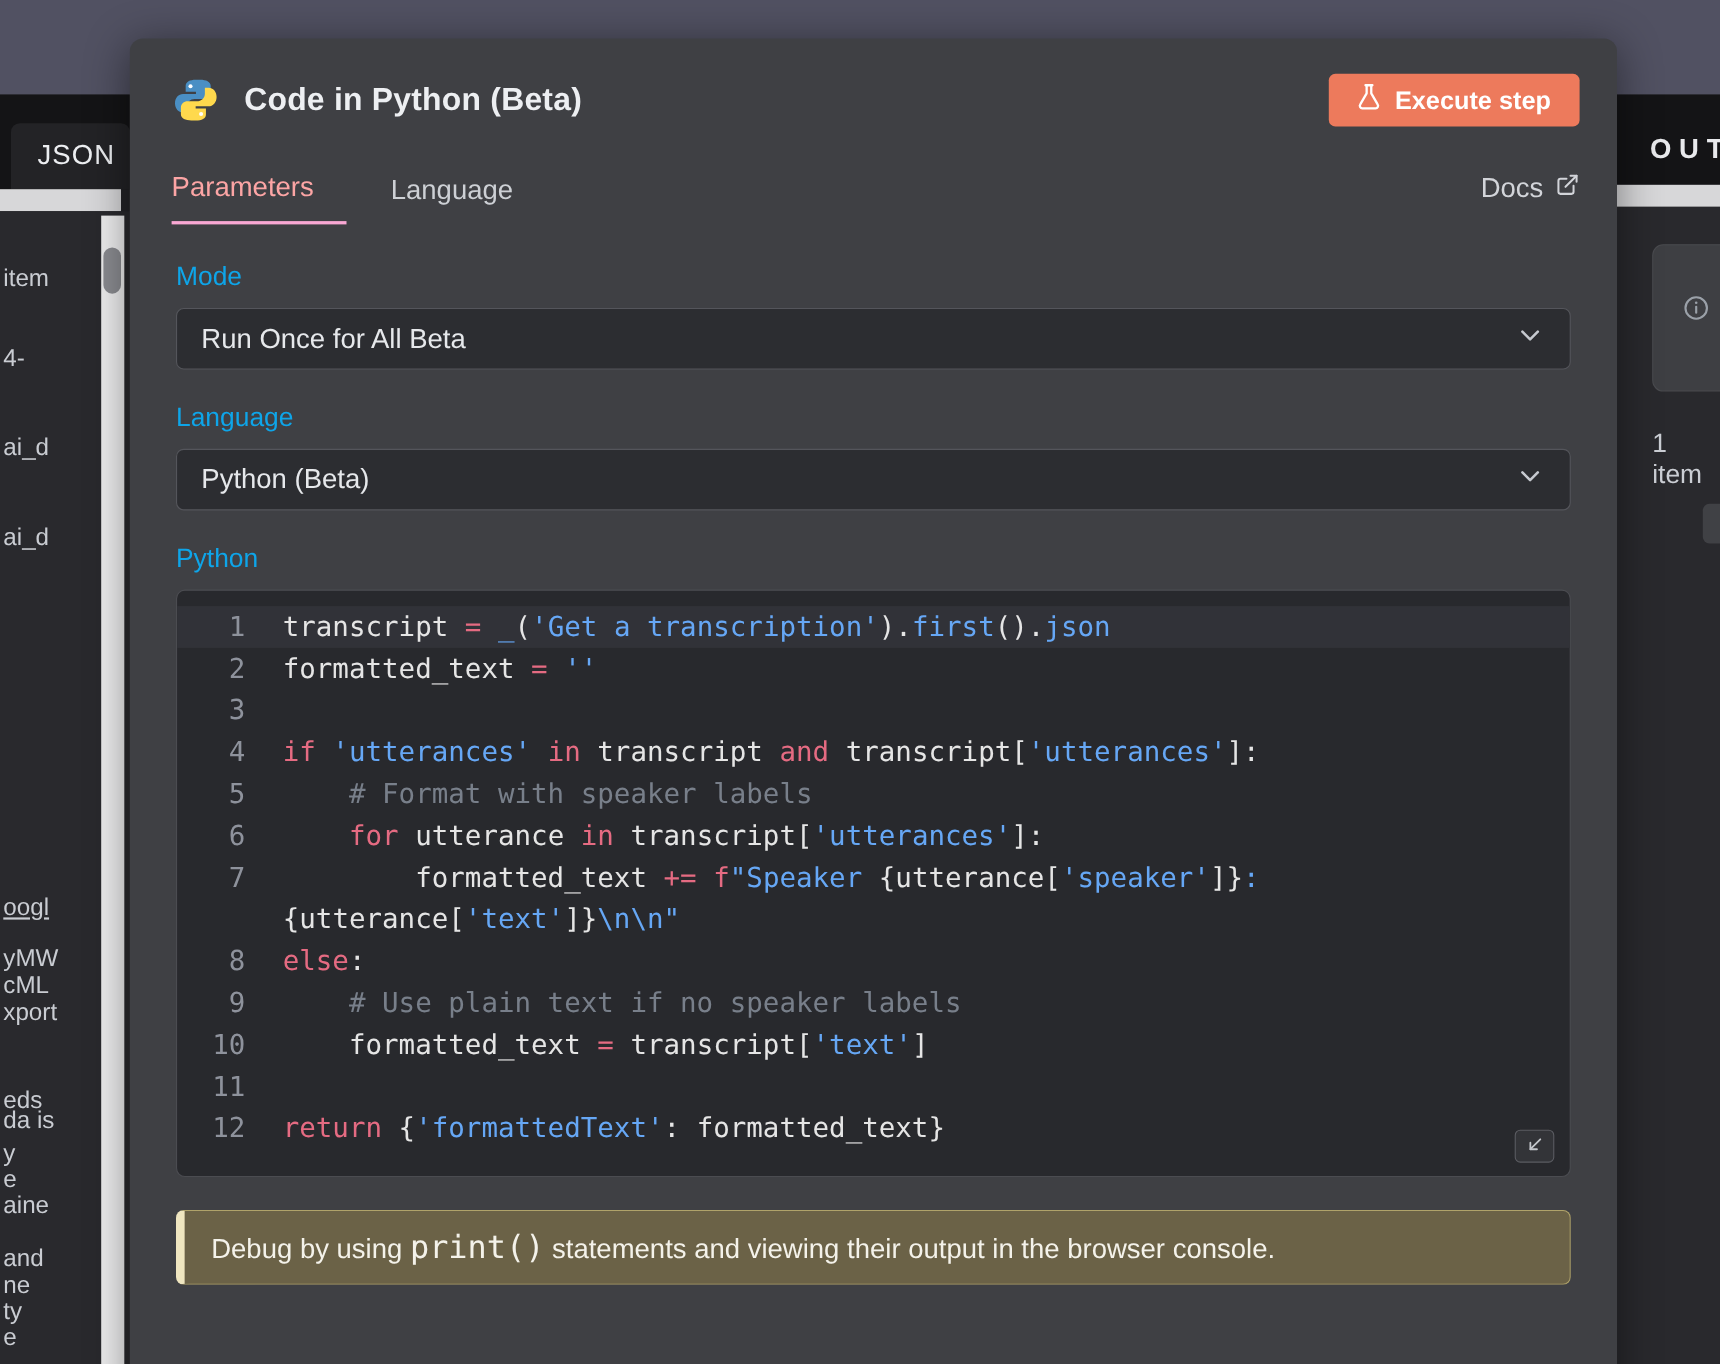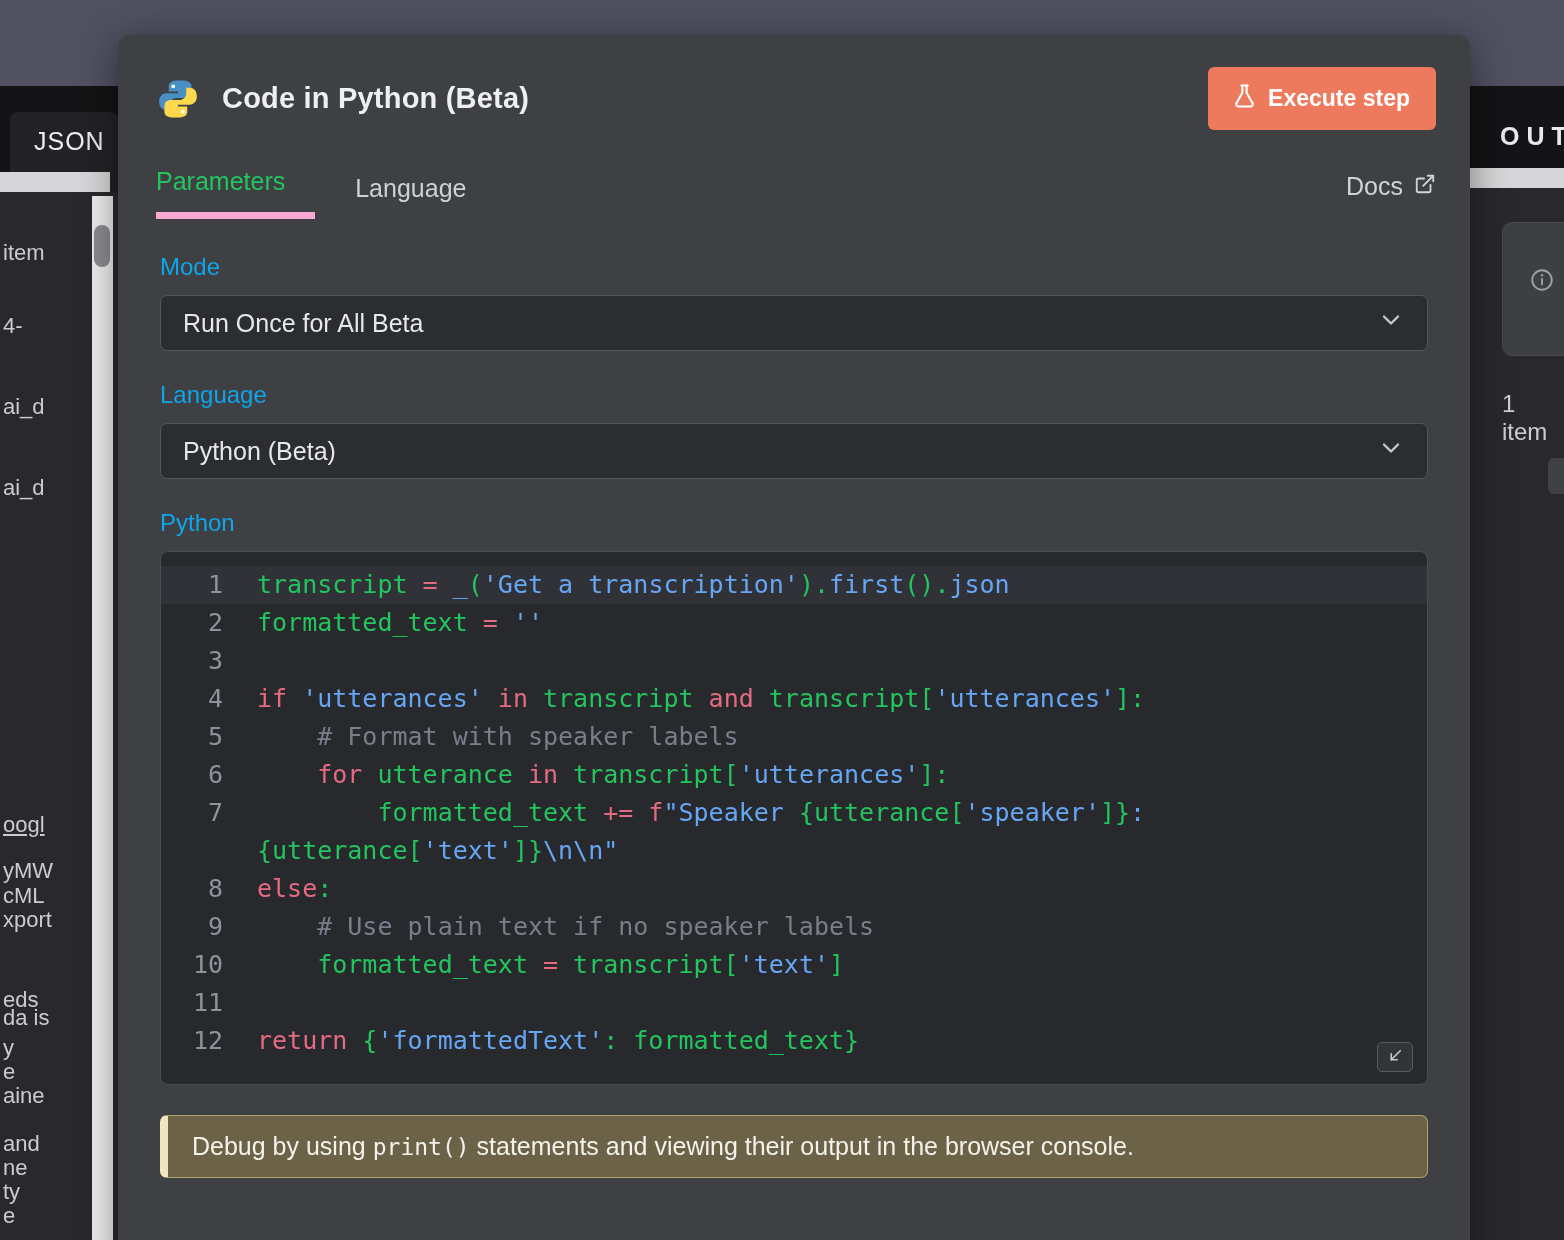--- a/index.html
+++ b/index.html
@@ -25,55 +25,55 @@
   .right-card .info { position:absolute; top:44px; left:26px; }
   .one-item { position:absolute; top:390px; left:1502px; font-size:24px; color:#cbced4; }
   .right-mini { position:absolute; top:458px; left:1548px; width:18px; height:36px; background:#404145; border-radius:6px 0 0 6px; }
 
   
   .modal { position:absolute; top:35px; left:118px; width:1352px; height:1280px; background:#3f4044;
            border-radius:12px; box-shadow:0 6px 40px rgba(0,0,0,.45); z-index:10; }
   .modal-header { display:flex; align-items:center; padding:32px 34px 0 38px; }
   .py-icon { width:44px; height:44px; margin-right:22px; flex:0 0 auto; }
   .modal-title { font-size:29px; font-weight:600; color:#edeff2; letter-spacing:.2px; }
-  .execute-btn { margin-left:auto; height:63px; background:#ed7a5c; border:none; border-radius:6px;
+  .execute-btn { margin-left:auto; height:48px; background:#ed7a5c; border:none; border-radius:6px;
                  color:#fff; font-size:23px; font-weight:600; font-family:inherit; padding:0 26px;
                  display:flex; align-items:center; gap:13px; cursor:pointer; }
 
   .tabs-row { display:flex; align-items:flex-end; padding:14px 34px 0 38px; }
   .tab { font-size:25px; padding:14px 30px 16px 0; cursor:pointer; color:#cdd0d5; }
-  .tab.active { color:#22c55e; border-bottom:7px solid #f9a8d4; }
+  .tab.active { color:#fca5a5; border-bottom:3px solid #f9a8d4; }
   .tab + .tab { margin-left:40px; }
   .docs-link { margin-left:auto; display:flex; align-items:center; gap:11px; color:#d2d4d9; font-size:25px; padding-bottom:18px; cursor:pointer;margin-top:28px; }
 
   .modal-body { padding:34px 42px 0 42px; }
   .field-label { font-size:24px; color:#0ea5e9; margin-bottom:14px; }
   .field-label.spaced { margin-top:30px; }
   .select { height:56px; background:#2c2d31; border:1px solid #54555b; border-radius:7px;
             display:flex; align-items:center; justify-content:space-between; padding:0 22px;
             font-size:25px; color:#e6e8eb; cursor:pointer; }
 
   .code-editor { position:relative; margin-top:0; background:#28292d; border:1px solid #4b4c51; border-radius:8px;
                  padding:14px 0 24px 0; font-family:"DejaVu Sans Mono",monospace; font-size:25px; line-height:38px; }
   .code-row { display:flex; min-height:38px; }
   .code-row.active { background:#313238; }
   .ln { flex:0 0 62px; text-align:right; color:#8e929c; user-select:none; }
   .lc { flex:1; white-space:pre-wrap; word-wrap:break-word; padding:0 20px 0 34px; color:#d6d9de; }
-  .tk-v { color:#22c55e; }
+  .tk-v { color:#e5e5e5; }
   .tk-k { color:#e56b82; }
   .tk-s { color:#66a7f5; }
   .tk-f { color:#66a7f5; }
   .tk-c { color:#787f8a; }
   .expand-btn { position:absolute; right:14px; bottom:12px; width:36px; height:30px; background:#333438;
                 border:1px solid #5b5c62; border-radius:5px; color:#c3c6cb;
                 display:flex; align-items:center; justify-content:center; cursor:pointer; }
 
   .hint { margin-top:30px; background:#6b6247; border:1px solid #b0a36a; border-left:8px solid #efe6c0;
           border-radius:7px; padding:16px 24px; font-size:25px; color:#f4f2ea; }
-  .hint code { font-family:"DejaVu Sans Mono",monospace; font-size:23px; color:#f4f2ea; }
+  .hint code { font-family:"DejaVu Sans Mono",monospace; font-size:29px; color:#f4f2ea; }
 </style>
 </head>
 <body>
 
 <div class="topbar"></div>
 
 <div class="left-tabbar"></div>
 <div class="json-tab-bg"></div>
 <div class="json-tab-label">JSON</div>
 <div class="left-header-strip"></div>

